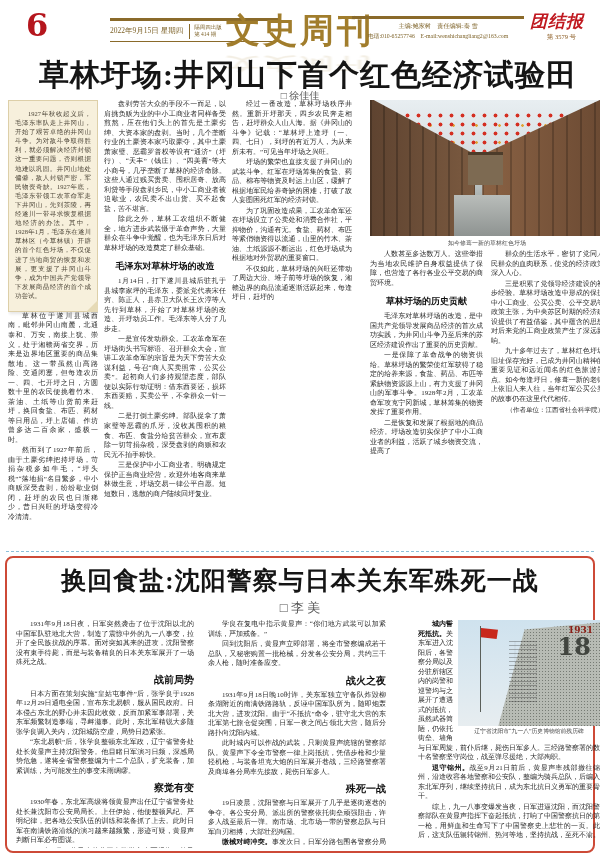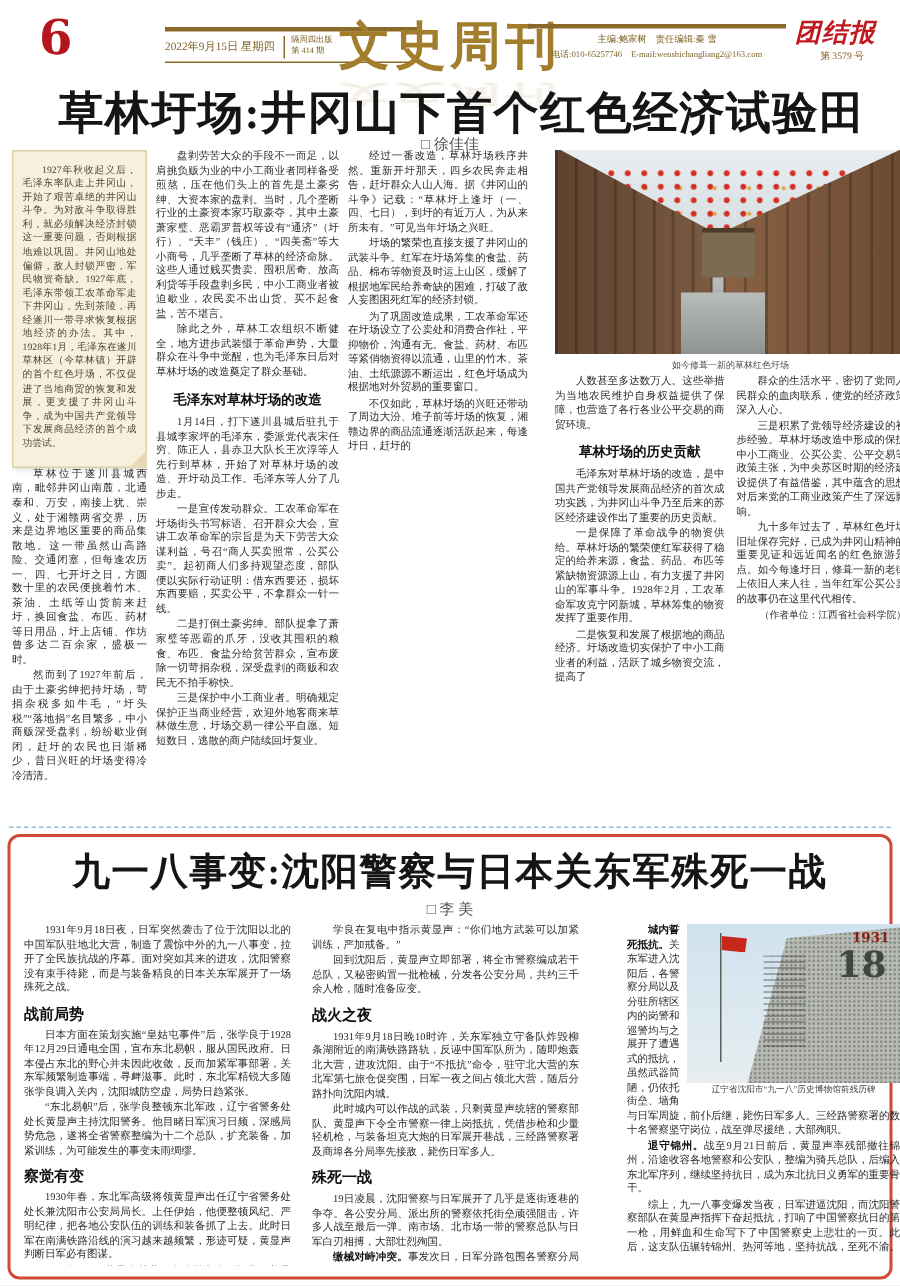--- a/index.html
+++ b/index.html
@@ -63,26 +63,26 @@
   .cap1{font-size:6px;text-align:center;color:#4a4a4a;padding:3px 0 2px;}
   .subcols{display:flex;gap:8px;}
   .sub{width:113px;height:296px;overflow:hidden;}
   .attr{text-align:right;font-size:6.5px;color:#333;margin-top:2px;}
   
   .dash{position:absolute;left:6px;right:6px;top:551px;border-top:1px dashed #8cc0da;}
   .box2{position:absolute;left:5px;top:556px;width:586px;height:293px;border:2px solid #cd4a37;
         border-radius:8px;background:#fff;}
   .h2{text-align:center;font-size:25px;font-weight:bold;color:#151515;margin:6px 0 0;letter-spacing:1px;
       white-space:nowrap;}
-  .byline2{text-align:center;font-size:10px;color:#555;margin:2px 0 3px;}
+  .byline2{text-align:center;font-size:13px;color:#555;margin:2px 0 3px;}
   .cols2{position:relative;height:228px;margin:0 9px;}
   .d{position:absolute;top:0;height:228px;overflow:hidden;}
   .d p{font-size:7px;line-height:1.36;text-align:justify;text-indent:2em;margin:0 0 1px;color:#2b2b2b;}
   .d1{left:0;width:178px;} .d2{left:192px;width:178px;} .d3{left:402px;width:182px;}
-  .sec-h2{font-size:10px;font-weight:bold;text-align:left;margin:5px 0 3px;color:#111;}
+  .sec-h2{font-size:10px;font-weight:bold;text-align:right;margin:5px 0 3px;color:#111;}
   .runin{font-weight:bold;color:#111;}
   
   .ph2wrap{float:right;width:142px;margin:0 0 3px 5px;}
   .photo2{position:relative;height:106px;overflow:hidden;
           background:linear-gradient(180deg,#cfe2ee 0%,#dde9f0 60%,#e7edf0 100%);}
   .stone{position:absolute;right:-4px;top:2px;width:80%;height:102%;background-color:#b7bbb4;
          background-image:radial-gradient(#767b74 0.5px,transparent 1px);background-size:3px 3px;
          clip-path:polygon(30% 7%,100% 0%,100% 100%,6% 100%);}
   .yr{position:absolute;right:7px;top:5px;color:#8c1d15;font-size:9px;font-weight:bold;
       font-family:"DejaVu Serif",serif;}
@@ -180,21 +180,21 @@
         <p>三是积累了党领导经济建设的初步经验。草林圩场改造中形成的保护中小工商业、公买公卖、公平交易等政策主张，为中央苏区时期的经济建设提供了有益借鉴，其中蕴含的思想对后来党的工商业政策产生了深远影响。</p>
         <p>九十多年过去了，草林红色圩场旧址保存完好，已成为井冈山精神的重要见证和远近闻名的红色旅游景点。如今每逢圩日，修葺一新的老街上依旧人来人往，当年红军公买公卖的故事仍在这里代代相传。</p>
         <div class="attr">（作者单位：江西省社会科学院）</div>
       </div>
     </div>
   </div>
 
   <div class="dash"></div>
 
   <div class="box2">
-    <div class="h2">九一八事变:沈阳警察与日本关东军殊死一战</div>
+    <div class="h2">换回食盐:沈阳警察与日本关东军殊死一战</div>
     <div class="byline2">□ 李 美</div>
     <div class="cols2">
 
       <div class="d d1">
         <p>1931年9月18日夜，日军突然袭击了位于沈阳以北的中国军队驻地北大营，制造了震惊中外的九一八事变，拉开了全民族抗战的序幕。面对突如其来的进攻，沈阳警察没有束手待毙，而是与装备精良的日本关东军展开了一场殊死之战。</p>
         <div class="sec-h2">战前局势</div>
         <p>日本方面在策划实施“皇姑屯事件”后，张学良于1928年12月29日通电全国，宣布东北易帜，服从国民政府。日本侵占东北的野心并未因此收敛，反而加紧军事部署，关东军频繁制造事端，寻衅滋事。此时，东北军精锐大多随张学良调入关内，沈阳城防空虚，局势日趋紧张。</p>
         <p>“东北易帜”后，张学良整顿东北军政，辽宁省警务处处长黄显声主持沈阳警务。他目睹日军演习日频，深感局势危急，遂将全省警察整编为十二个总队，扩充装备，加紧训练，为可能发生的事变未雨绸缪。</p>
         <div class="sec-h2">察觉有变</div>
         <p>1930年春，东北军高级将领黄显声出任辽宁省警务处处长兼沈阳市公安局局长。上任伊始，他便整顿风纪、严明纪律，把各地公安队伍的训练和装备抓了上去。此时日军在南满铁路沿线的演习越来越频繁，形迹可疑，黄显声判断日军必有图谋。</p>

